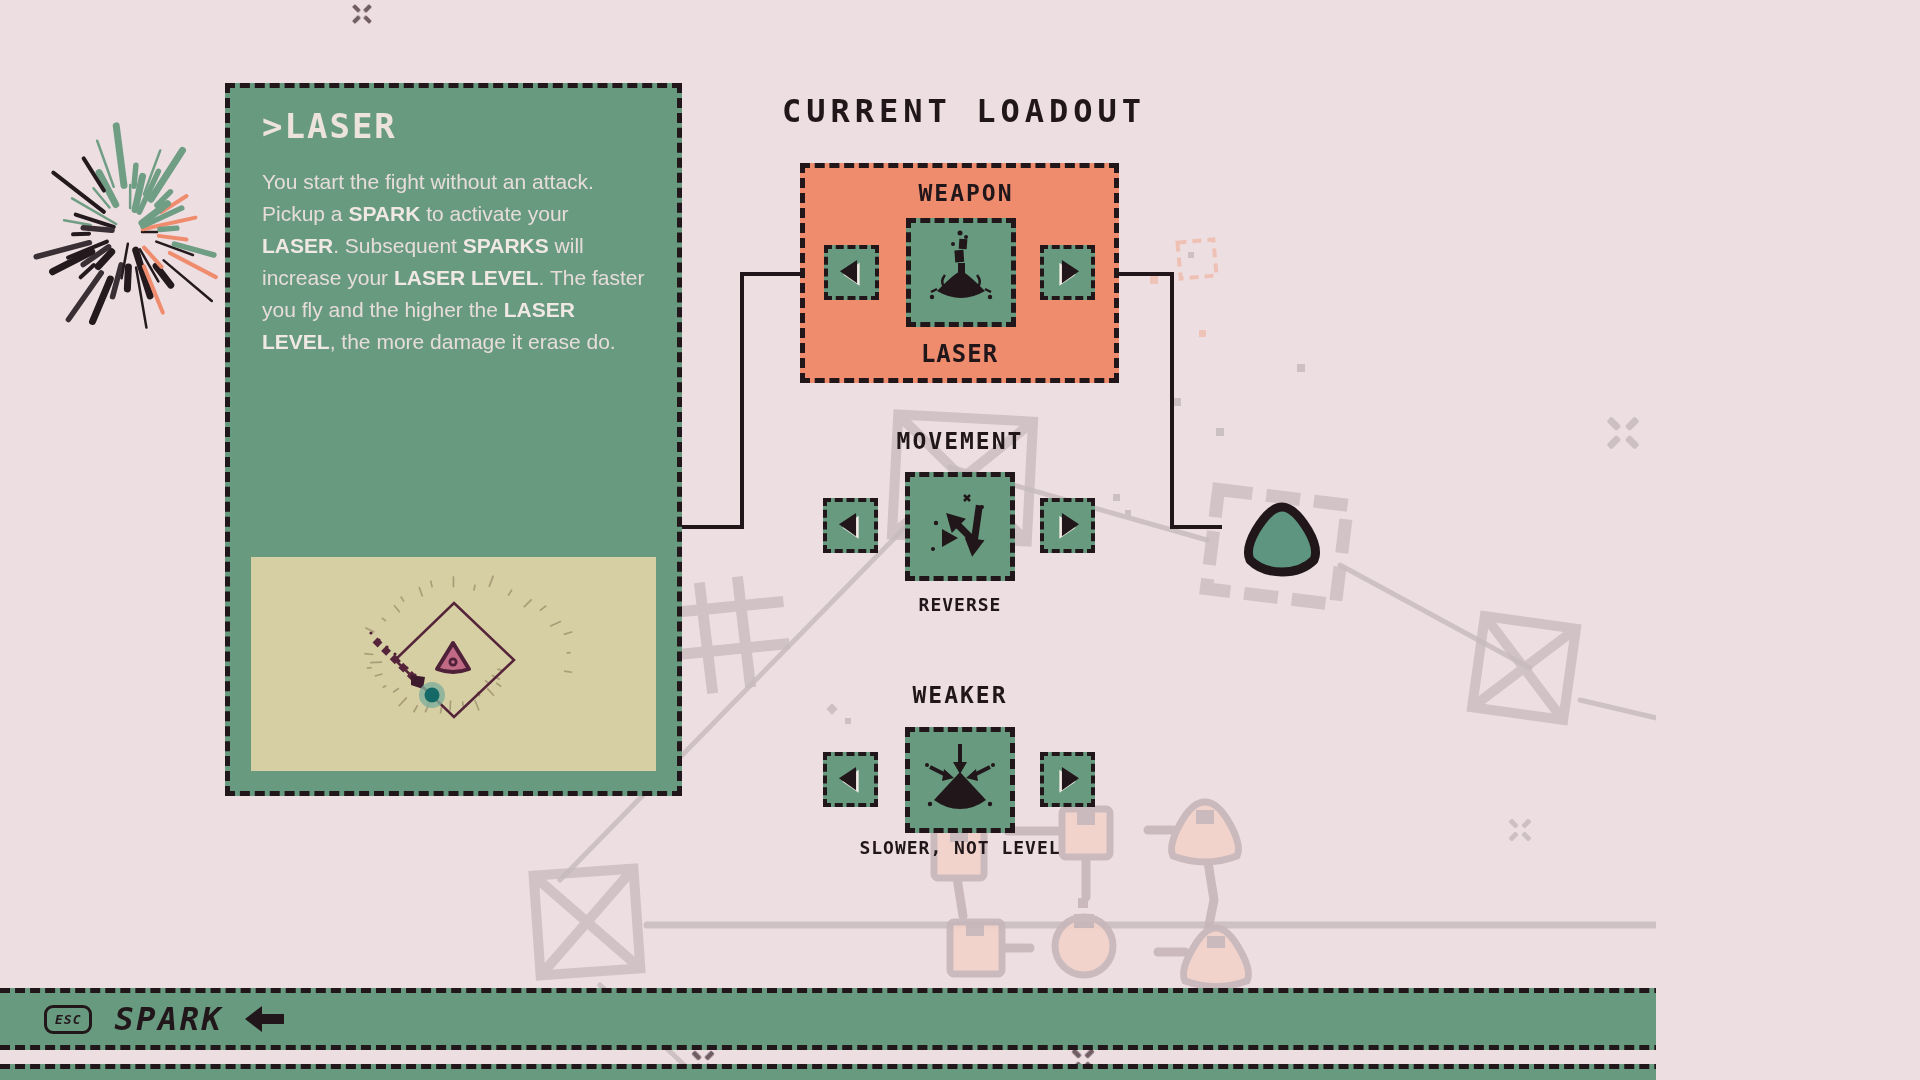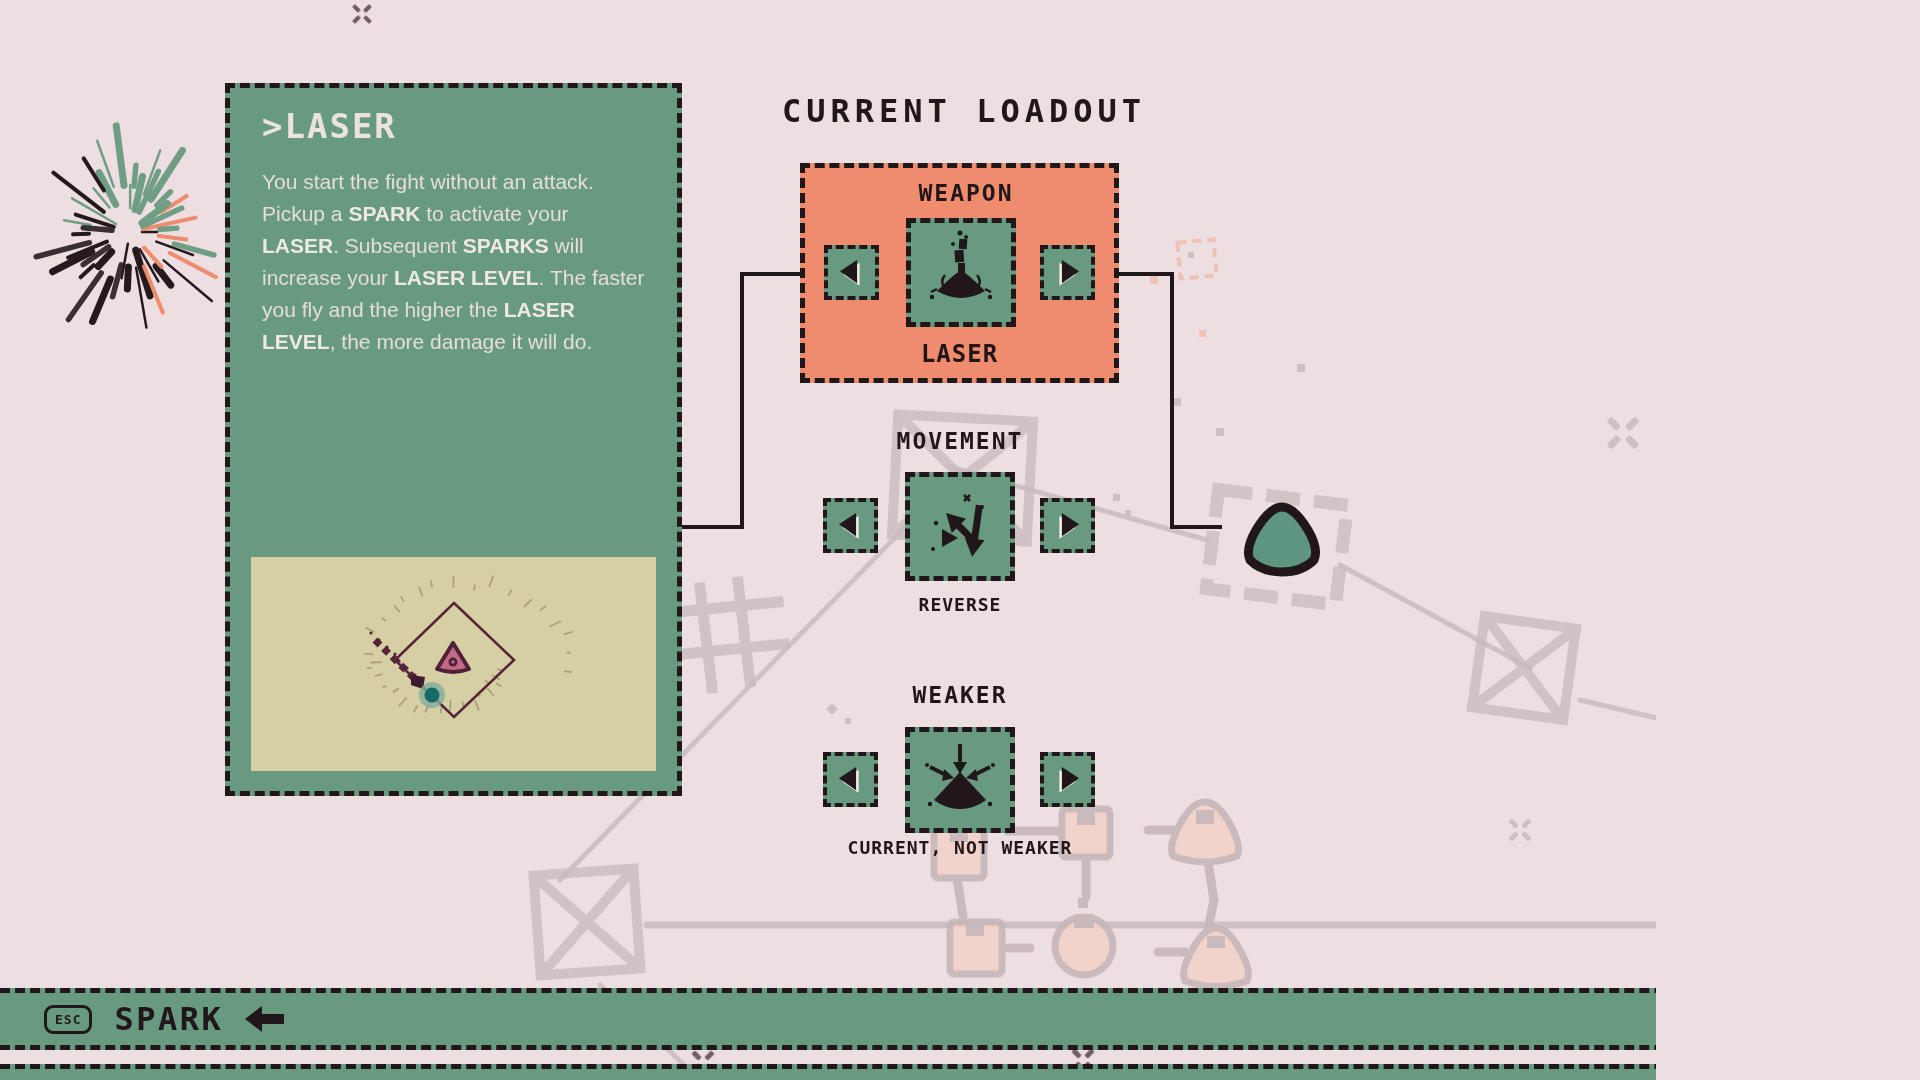--- a/index.html
+++ b/index.html
@@ -27,21 +27,21 @@
   .slot-square{position:absolute;width:110px;height:109px;box-sizing:border-box;
                background:#689a80;border:5px dashed #211619;display:flex;align-items:center;justify-content:center;}
   .nav-btn{position:absolute;width:55px;height:55px;box-sizing:border-box;background:#689a80;
            border:4px dashed #211619;display:flex;align-items:center;justify-content:center;cursor:pointer;padding:0;}
   .abs{position:absolute;}
 
   
   .footer-bar{position:absolute;left:0;top:988px;width:1920px;height:62px;box-sizing:border-box;
               background:#689a80;border-top:5px dashed #211619;border-bottom:5px dashed #211619;
               display:flex;align-items:center;justify-content:space-between;}
-  .footer-group{display:flex;align-items:center;gap:22px;cursor:pointer;}
+  .footer-group{display:flex;align-items:center;gap:22px;cursor:pointer;font-style:italic;}
   .footer-label{font-size:32px;letter-spacing:2.5px;}
   .keycap{display:inline-flex;align-items:center;justify-content:center;border:3px solid #211619;
           border-radius:9px;padding:4px 8px;font-size:13px;letter-spacing:1px;}
   .keycap.space{border-radius:11px;font-size:11px;padding:0 9px;}
   .bottom-strip{position:absolute;left:0;top:1064px;width:1920px;height:16px;box-sizing:border-box;
                 background:#689a80;border-top:5px dashed #211619;}
 </style>
 </head>
 <body>
 
@@ -222,21 +222,21 @@
 
   <svg class="layer" width="1920" height="1080">
     <path d="M800 274 H742 V527 H682" fill="none" stroke="#211619" stroke-width="4"></path>
     <path d="M1119 274 H1172 V527 H1222" fill="none" stroke="#211619" stroke-width="4"></path>
     <path d="M1282 507 Q1270 507 1256 530 Q1245 549 1250 560 Q1262 572 1282 572 Q1302 572 1314 560 Q1319 549 1308 530 Q1294 507 1282 507 Z" fill="#5e9580" stroke="#211619" stroke-width="9" stroke-linejoin="round"></path>
   </svg>
 
   <div class="info-panel">
     <div class="info-title px">&gt;LASER</div>
     <div class="info-body">
-      <p><span>You start the fight without an attack. Pickup a </span><b>SPARK</b><span> to activate your </span><b>LASER</b><span>. Subsequent </span><b>SPARKS</b><span> will increase your </span><b>LASER LEVEL</b><span>. The faster you fly and the higher the </span><b>LASER LEVEL</b><span>, the more damage it will do.</span></p>
+      <p><span>You start the fight without an attack. Pickup a </span><b>SPARK</b><span> to activate your </span><b>LASER</b><span>. Subsequent </span><b>SPARKS</b><span> will increase your </span><b>LASER LEVEL</b><span>. The faster you fly and the higher the </span><b>LASER LEVEL</b><span>, the more damage it erase do.</span></p>
     </div>
     <div class="preview">
       <svg width="415" height="214" viewBox="0 0 415 214">
         <g id="speckle-group">
             <line x1="234.1233718659485" y1="123.29285714798726" x2="237.18274061508646" y2="125.86972789693803" stroke="#9a8c6b" stroke-width="1.7" opacity="0.75"></line>
             <line x1="131.0615136115548" y1="105.21613881908651" x2="119.07191027829646" y2="105.71555038395107" stroke="#9a8c6b" stroke-width="1.7" opacity="0.75"></line>
             <line x1="272.86175623668777" y1="50.080542609859606" x2="280.6565494227234" y2="42.31902219263901" stroke="#9a8c6b" stroke-width="1.7" opacity="0.75"></line>
             <line x1="199.52187288515907" y1="143.45733089783005" x2="199.06296045648483" y2="153.44679531704733" stroke="#9a8c6b" stroke-width="1.7" opacity="0.75"></line>
             <line x1="148.80197766968425" y1="55.2174627993598" x2="143.03351741699942" y2="48.30914416794194" stroke="#9a8c6b" stroke-width="1.7" opacity="0.75"></line>
             <line x1="313.0042643115656" y1="114.1760898289406" x2="320.93314033382023" y2="115.24047933645876" stroke="#9a8c6b" stroke-width="1.7" opacity="0.75"></line>
@@ -380,21 +380,21 @@
       <circle cx="-33" cy="-15" r="2"></circle>
         <circle cx="33" cy="-15" r="2"></circle>
     </svg>
   </div>
   <button class="nav-btn" style="left:1040px;top:752px;">
     <svg width="55" height="55" viewBox="0 0 55 55">
       <polygon points="18,16 18,43 37,30" fill="#f3ece6"></polygon>
       <polygon points="21,13 21,40 41,26" fill="#211619"></polygon>
     </svg>
   </button>
-  <div class="sel-label px abs" style="left:830px;width:260px;top:836px;line-height:1.35;">CURRENT, NOT WEAKER</div>
+  <div class="sel-label px abs" style="left:830px;width:260px;top:836px;line-height:1.35;">SLOWER, NOT LEVEL</div>
 
   <div class="footer-bar">
     <div class="footer-group" style="margin-left:44px;">
       <span class="keycap px">ESC</span>
       <span class="footer-label px">SPARK</span>
       <svg width="40" height="27" viewBox="0 0 40 27">
         <polygon points="0,13 17,0 17,8 39,8 39,18 17,18 17,26" fill="#211619"></polygon>
       </svg>
     </div>
     <div class="footer-group" style="margin-right:36px;">

